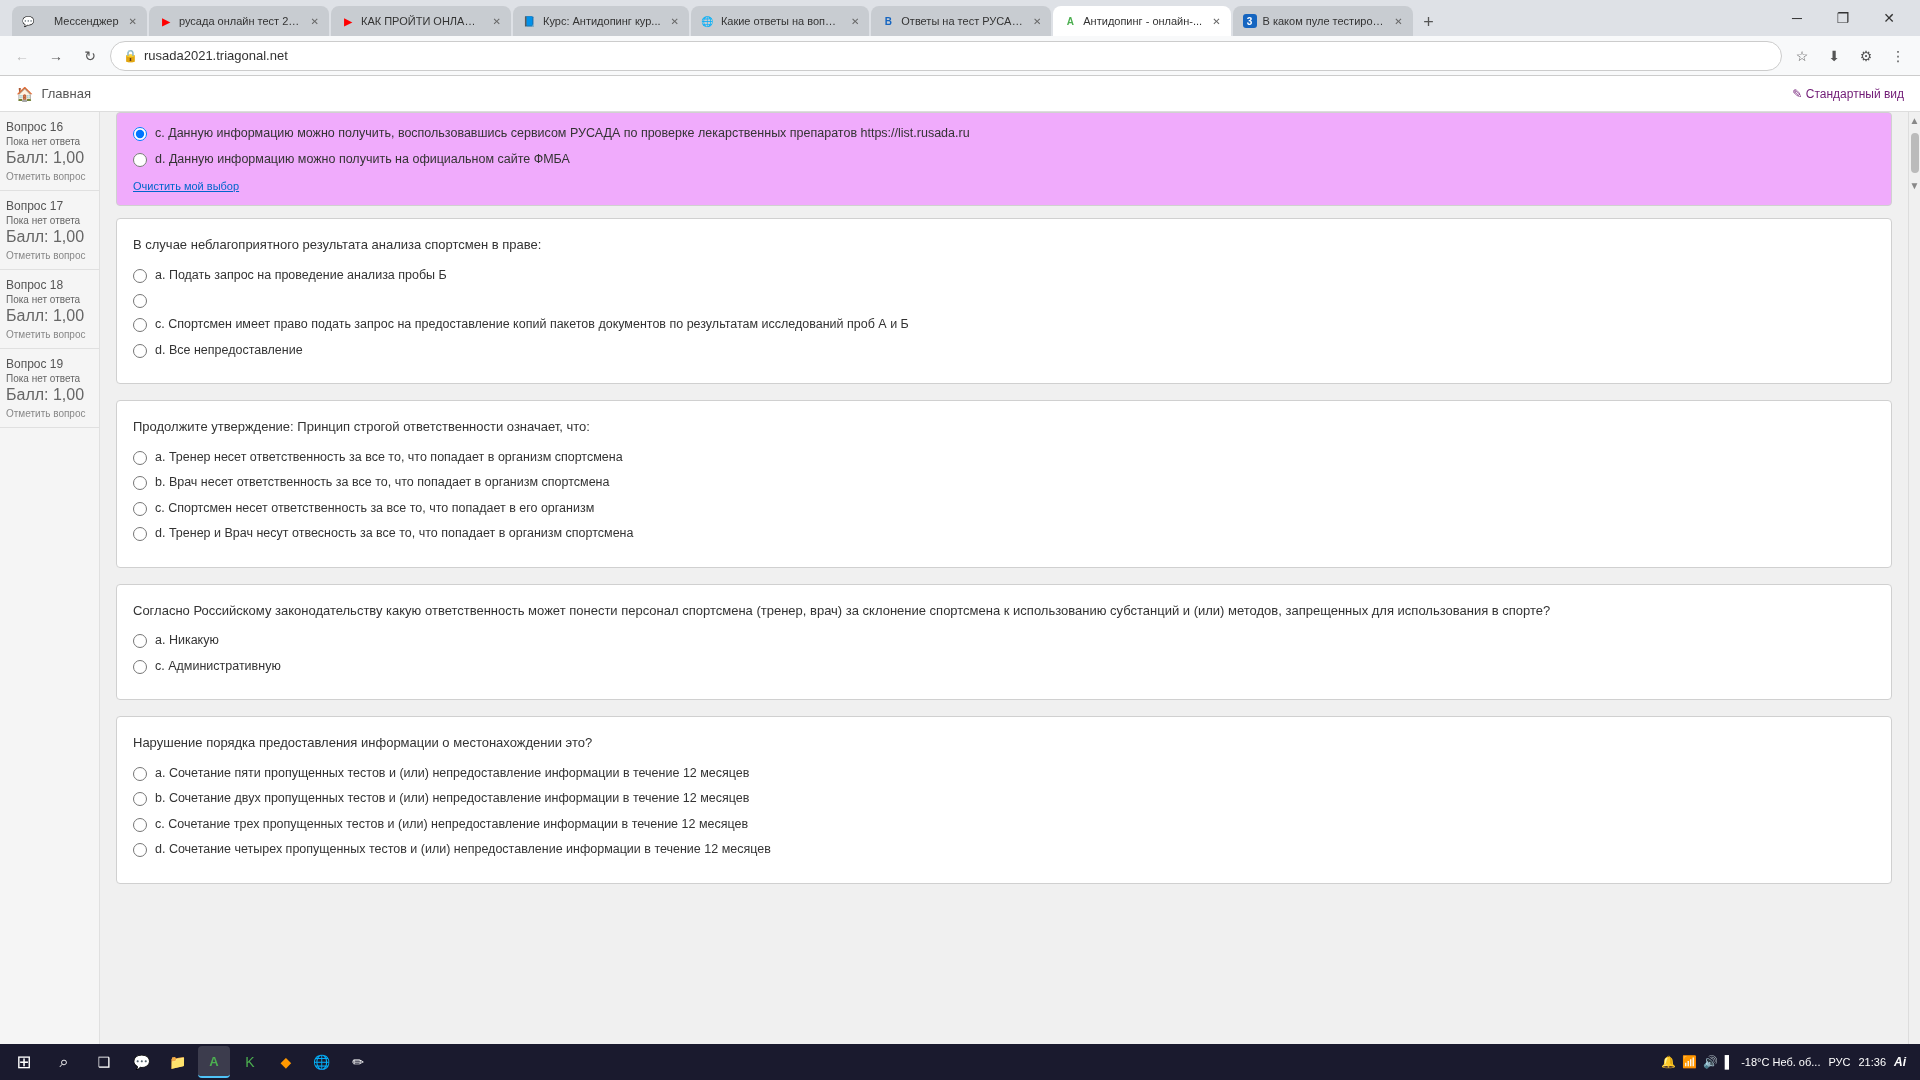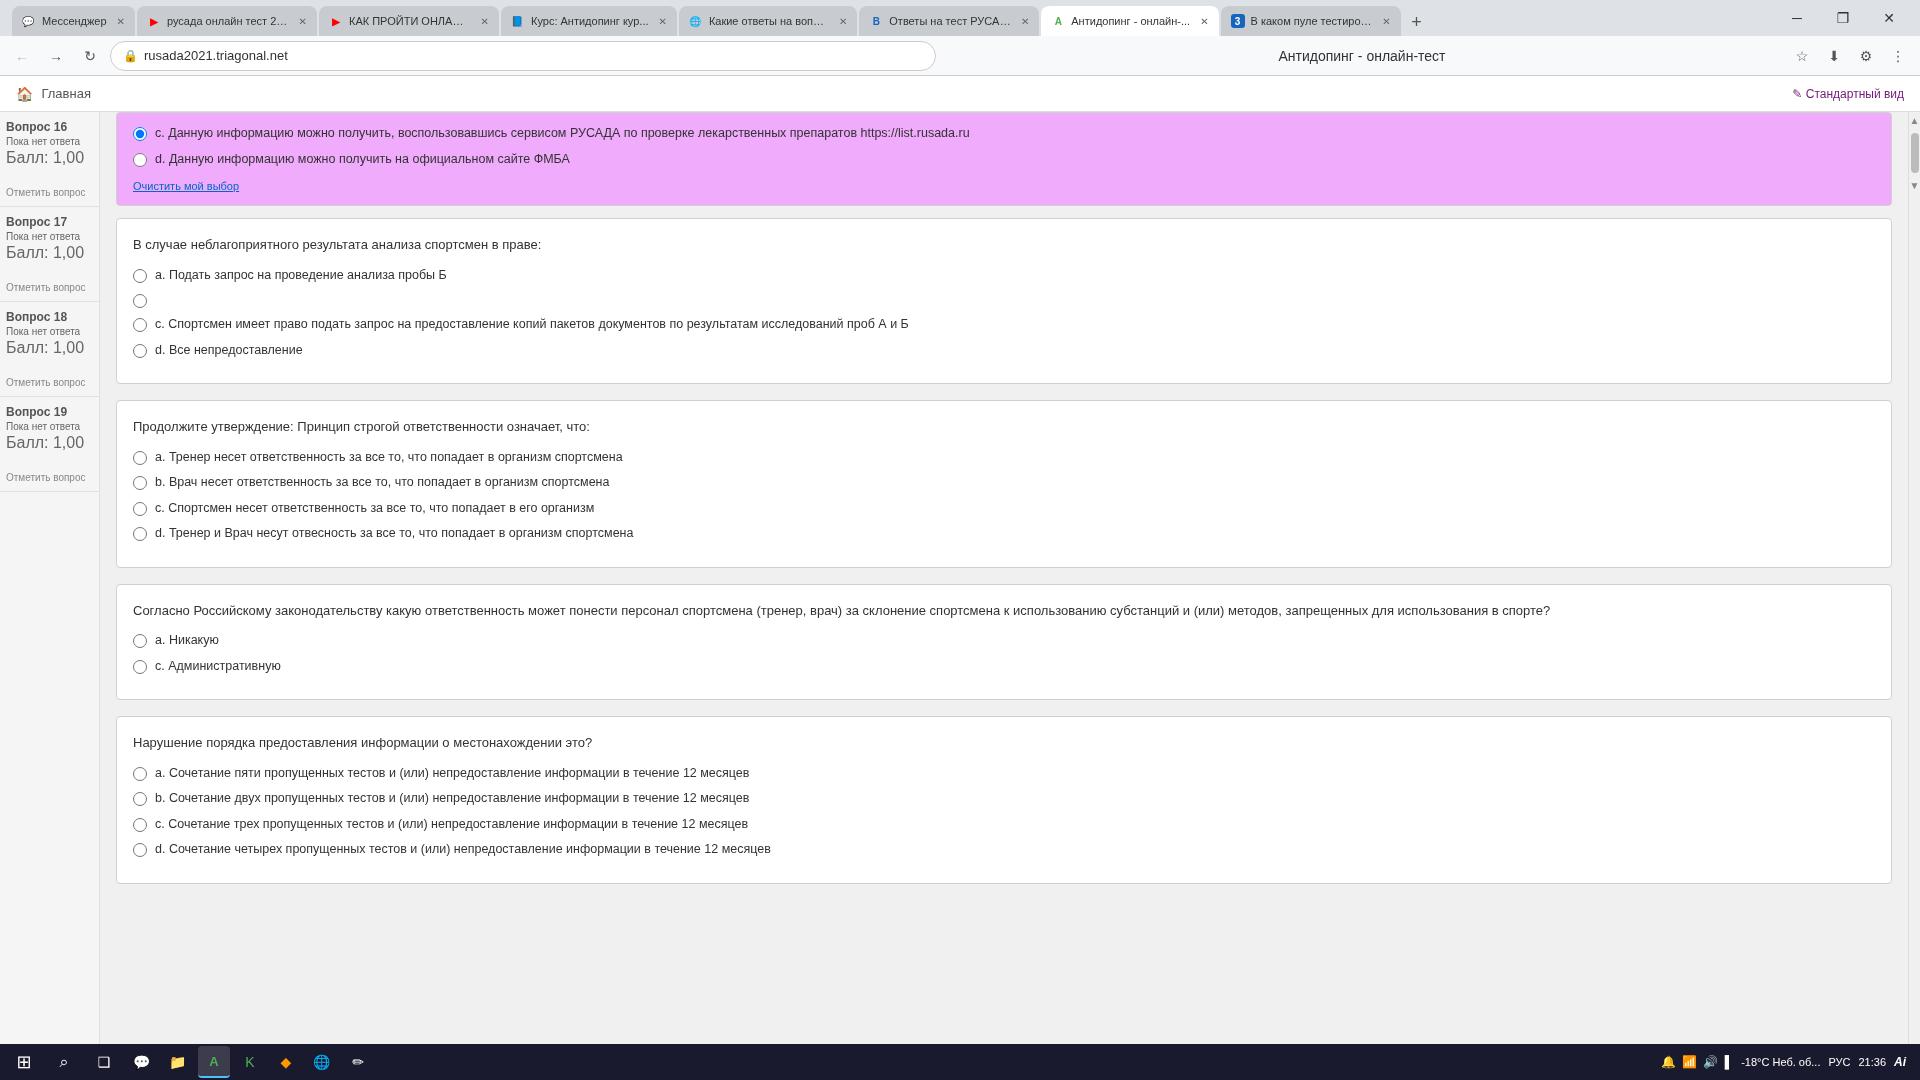--- a/index.html
+++ b/index.html
@@ -205,41 +205,41 @@
 
     .question-nav-item {
       padding: 8px 6px;
       border-bottom: 1px solid #e0e0e0;
       font-size: 11px;
       color: #333;
       cursor: pointer;
     }
 
     .question-nav-item .q-number {
-      font-weight: bold;
+      font-weight: normal;
       color: #555;
       font-size: 12px;
     }
 
     .question-nav-item .q-status {
       color: #666;
       font-size: 10px;
       margin: 2px 0;
     }
 
     .question-nav-item .q-score {
       color: #666;
       font-size: 16px;
     }
 
     .question-nav-item .q-flag {
       color: #888;
       font-size: 10px;
       cursor: pointer;
-      margin-top: 20px;
+      margin-top: 4px;
     }
 
     .questions-area {
       flex: 1;
       overflow-y: auto;
       padding: 0 16px 16px 16px;
       background: #f0f0f0;
     }
 
     .question-block {
@@ -411,21 +411,21 @@
     }
   </style>
 </head>
 <body>
 
 <div class="browser-titlebar">
   <div class="tab-bar" style="display:flex;align-items:flex-end;gap:2px;flex:1;">
 
     <div class="tab">
       <span class="tab-favicon">💬</span>
-      <span style="overflow:hidden;text-overflow:ellipsis;max-width:120px;">Мессенджер</span>
+      <span style="overflow:hidden;text-overflow:ellipsis;max-width:120px;margin-left:12px;">Мессенджер</span>
       <span class="tab-close">✕</span>
     </div>
 
     <div class="tab">
       <span class="tab-favicon" style="color:red;">▶</span>
       <span style="overflow:hidden;text-overflow:ellipsis;max-width:130px;">русада онлайн тест 2022</span>
       <span class="tab-close">✕</span>
     </div>
 
     <div class="tab">
@@ -475,21 +475,20 @@
 </div>
 
 <div class="browser-controls">
   <button class="nav-btn disabled">←</button>
   <button class="nav-btn">→</button>
   <button class="nav-btn">↻</button>
   <div class="address-bar">
     <span class="lock-icon">🔒</span>
     <span>rusada2021.triagonal.net</span>
   </div>
-  <div class="page-title-bar" style="flex:1;text-align:center;">Антидопинг - онлайн-тест</div>
   <div class="browser-actions">
     <button class="browser-action-btn">☆</button>
     <button class="browser-action-btn">⬇</button>
     <button class="browser-action-btn">⚙</button>
     <button class="browser-action-btn">⋮</button>
   </div>
 </div>
 
 <div class="page-wrapper">
 

